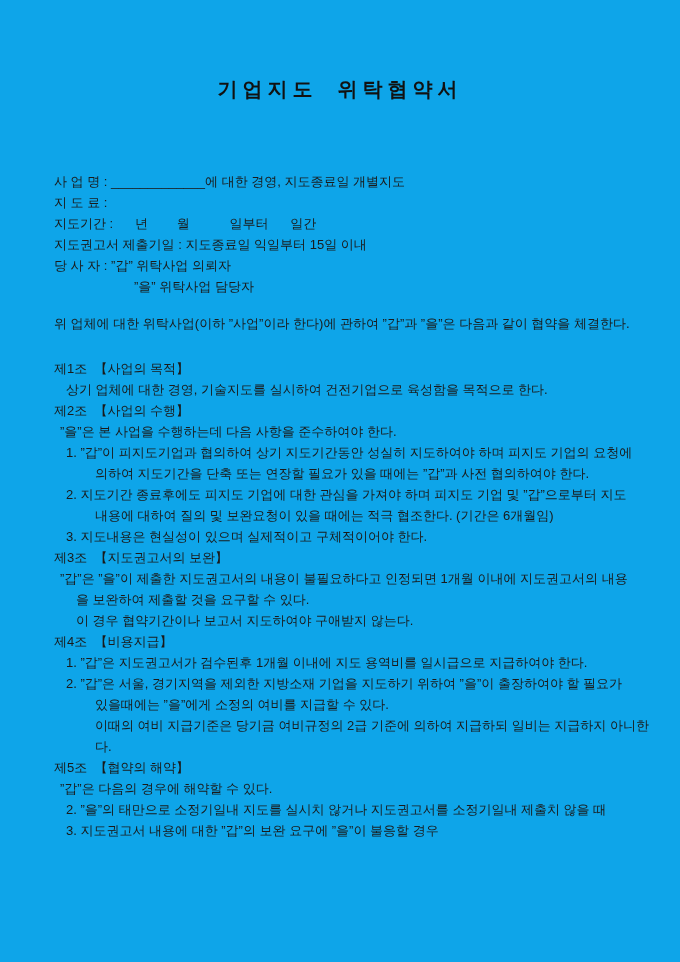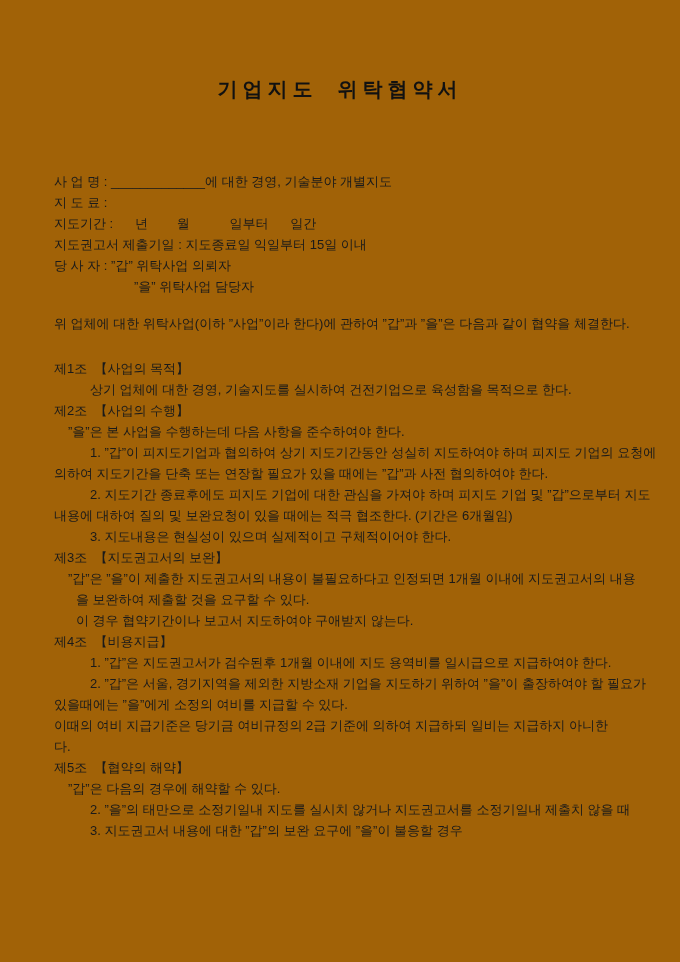--- a/index.html
+++ b/index.html
@@ -1,19 +1,19 @@
 <!DOCTYPE html>
 <html><head>
 <meta charset="utf-8">
 <style>
   html, body { margin: 0; padding: 0; background: #ffffff; }
   .page {
     width: 680px;
     height: 962px;
-    background: #a16207;
+    background: #0ea5e9;
     overflow: hidden;
     position: relative;
     box-sizing: border-box;
   }
   .doc-title {
     margin: 0;
     padding-top: 76px;
     line-height: 26px;
     text-align: center;
     font-family: "Liberation Serif", serif;
@@ -32,34 +32,34 @@
     font-family: "Liberation Sans", sans-serif;
     font-size: 13px;
     line-height: 21px;
     color: #1a1a1a;
     white-space: pre;
   }
   .intro { margin-top: 16px; }
   .articles { margin-top: 24px; }
   
   .i0 { margin-left: 0; }
-  .iq { margin-left: 14px; }  
+  .iq { margin-left: 6px; }  
   .ih { margin-left: 22px; }  
-  .i1 { margin-left: 36px; }  
-  .i2 { }  
+  .i1 { margin-left: 12px; }  
+  .i2 { margin-left: 41px; }  
   .ip { margin-left: 80px; }  
 </style>
 </head>
 <body>
 
 <div class="page">
   <h1 class="doc-title">기업지도  위탁협약서</h1>
   <div class="content">
     <div class="header-block">
-        <div class="line i0">사 업 명 : _____________에 대한 경영, 기술분야 개별지도</div>
+        <div class="line i0">사 업 명 : _____________에 대한 경영, 지도종료일 개별지도</div>
         <div class="line i0">지 도 료 :</div>
         <div class="line i0">지도기간 :      년        월           일부터      일간</div>
         <div class="line i0">지도권고서 제출기일 : 지도종료일 익일부터 15일 이내</div>
         <div class="line i0">당 사 자 : ”갑” 위탁사업 의뢰자</div>
         <div class="line ip">”을” 위탁사업 담당자</div>
       </div>
     <div class="line i0 intro">위 업체에 대한 위탁사업(이하 ”사업”이라 한다)에 관하여 ”갑”과 ”을”은 다음과 같이 협약을 체결한다.</div>
     <div class="articles">
         <div class="line i0">제1조  【사업의 목적】</div>
         <div class="line i1">상기 업체에 대한 경영, 기술지도를 실시하여 건전기업으로 육성함을 목적으로 한다.</div>

